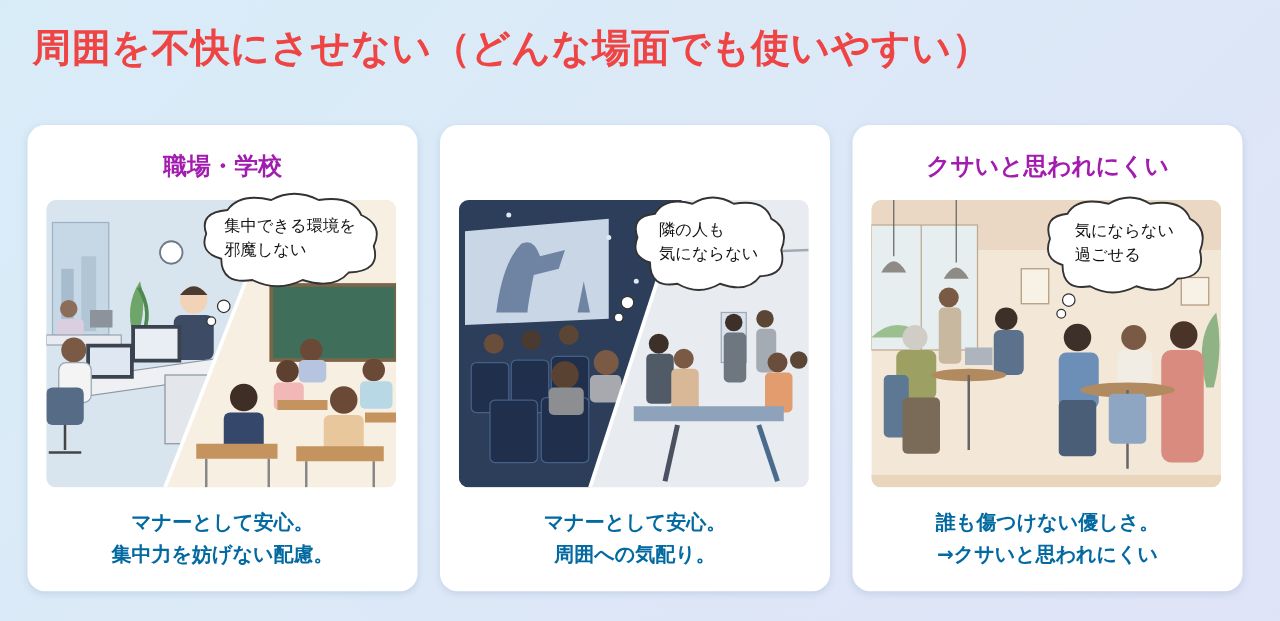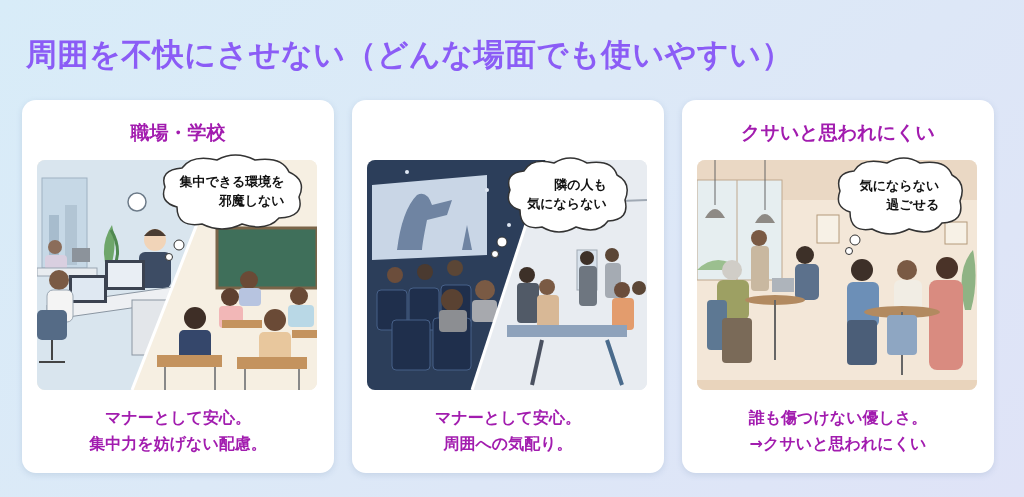--- a/index.html
+++ b/index.html
@@ -8,24 +8,23 @@
       font-family: "DejaVu Sans", "Liberation Sans", sans-serif;
       background: linear-gradient(135deg, #d8ecf8 0%, #dce9f7 45%, #dfe3f7 100%);
       position: relative;
       color: #111;
     }
     .page-title {
       position: absolute;
       left: 26px; top: 18px;
       font-size: 31px;
       font-weight: bold;
-      color: #8b5cf6;
+      color: #ef4444;
       letter-spacing: 0.5px;
       white-space: nowrap;
-      margin-top: 16px;
     }
     .card {
       position: absolute;
       top: 100px;
       width: 312px;
       height: 373px;
       background: #ffffff;
       border-radius: 14px;
       box-shadow: 0 2px 6px rgba(90,120,160,0.18);
     }
@@ -47,37 +46,37 @@
       width: 280px; height: 230px;
       border-radius: 8px;
       overflow: hidden;
     }
     .illus svg { display: block; width: 100%; height: 100%; }
     .bubble {
       position: absolute;
       display: flex;
       align-items: center;
       justify-content: center;
-      text-align: right;
+      text-align: left;
       font-size: 13px;
-      font-weight: bold;
+      font-weight: normal;
       line-height: 1.45;
       color: #111;
       white-space: pre-line;
     }
     .bubble-text { position: relative; z-index: 2; }
     .bubble-shape { position: absolute; inset: 0; z-index: 1; }
     .card-caption {
       position: absolute;
       left: 0; right: 0; top: 305px;
       text-align: center;
       font-size: 16px;
       font-weight: bold;
       line-height: 1.65;
-      color: #a21caf;
+      color: #0369a1;
     }
   </style>
 </head>
 <body>
 
 <h1 class="page-title">周囲を不快にさせない（どんな場面でも使いやすい）</h1>
 
 <div class="card c1">
   <div class="card-title">職場・学校</div>
   <div class="illus">

